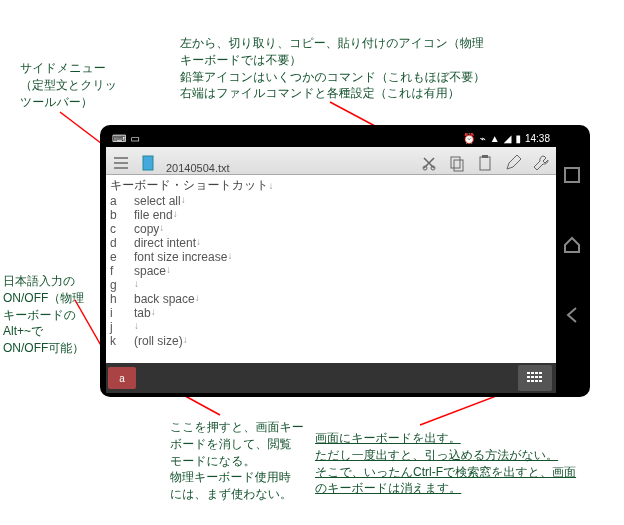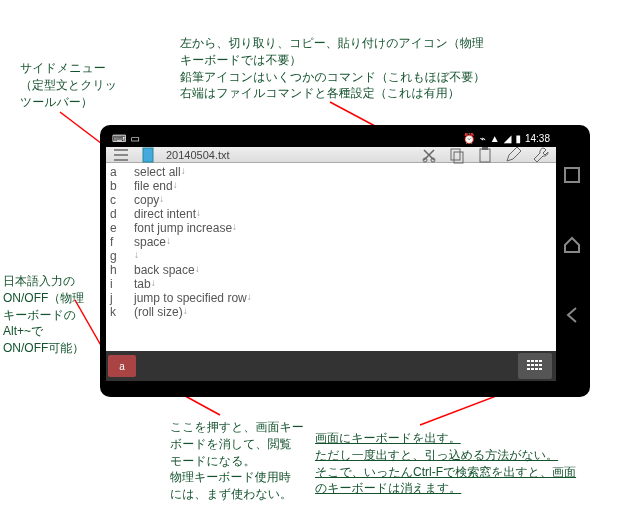--- a/index.html
+++ b/index.html
@@ -2,21 +2,21 @@
 <html><head>
 <meta charset="utf-8">
 <style>
   * { box-sizing: border-box; margin: 0; padding: 0; }
   body { width: 624px; height: 525px; font-family: "MS Gothic", sans-serif; font-size: 12px; background: #fff; position: relative; }
   .annotation { position: absolute; font-size: 12px; line-height: 1.4; color: #14532d; }
   .arrow { position: absolute; pointer-events: none; }
   .device { position: absolute; left: 100px; top: 125px; width: 490px; height: 272px; background: #000; border-radius: 10px; padding: 4px 34px 4px 6px; }
   .status-bar { height: 18px; background: #000; color: #fff; font-size: 10px; display: flex; justify-content: flex-end; align-items: center; gap: 4px; padding-right: 6px; }
   .status-bar .left { margin-right: auto; padding-left: 6px; display: flex; gap: 4px; }
-  .toolbar { height: 16px; background: linear-gradient(#eee,#ddd); display: flex; align-items: center; gap: 6px; padding: 0 4px; border-bottom: 1px solid #aaa; }
+  .toolbar { height: 28px; background: linear-gradient(#eee,#ddd); display: flex; align-items: flex-end; gap: 6px; padding: 0 4px; border-bottom: 1px solid #aaa; }
   .tb-icon { width: 22px; height: 22px; display: flex; align-items: center; justify-content: center; color: #555; }
   .tb-icon svg { width: 18px; height: 18px; }
   .tb-spacer { flex: 1; }
   .filename { font-size: 11px; color: #444; }
   .editor { background: #fff; height: 188px; overflow: hidden; padding: 2px 4px; font-family: Arial, sans-serif; font-size: 12px; color: #555; }
   .editor .title { color: #444; font-weight: normal; }
   .row { display: flex; }
   .row .key { width: 24px; }
   .row .cmd { }
   .dn { color: #999; font-size: 10px; }
@@ -143,20 +143,21 @@
         </svg>
       </div>
     <div class="tb-icon">
         <svg viewBox="0 0 18 18">
           <path d="M12 2a4 4 0 00-4 5L2 13l3 3 6-6a4 4 0 005-4l-3 3-2-2 3-3z" fill="none" stroke="#666"></path>
         </svg>
       </div>
   </div>
 
   <div class="editor">
+    <div class="title"><span>キーボード・ショートカット</span><span class="dn">↓</span></div>
     <div id="rows">
         <div class="row">
           <span class="key">a</span>
           <span class="cmd">select all</span>
           <span class="dn">↓</span>
         </div>
         <div class="row">
           <span class="key">b</span>
           <span class="cmd">file end</span>
           <span class="dn">↓</span>
@@ -166,21 +167,21 @@
           <span class="cmd">copy</span>
           <span class="dn">↓</span>
         </div>
         <div class="row">
           <span class="key">d</span>
           <span class="cmd">direct intent</span>
           <span class="dn">↓</span>
         </div>
         <div class="row">
           <span class="key">e</span>
-          <span class="cmd">font jump increase</span>
+          <span class="cmd">font size increase</span>
           <span class="dn">↓</span>
         </div>
         <div class="row">
           <span class="key">f</span>
           <span class="cmd">space</span>
           <span class="dn">↓</span>
         </div>
         <div class="row">
           <span class="key">g</span>
           <span class="cmd"></span>
@@ -191,21 +192,20 @@
           <span class="cmd">back space</span>
           <span class="dn">↓</span>
         </div>
         <div class="row">
           <span class="key">i</span>
           <span class="cmd">tab</span>
           <span class="dn">↓</span>
         </div>
         <div class="row">
           <span class="key">j</span>
-          <span class="cmd">jump to specified row</span>
           <span class="dn">↓</span>
         </div>
         <div class="row">
           <span class="key">k</span>
           <span class="cmd">(roll size)</span>
           <span class="dn">↓</span>
         </div>
       </div>
   </div>
 

